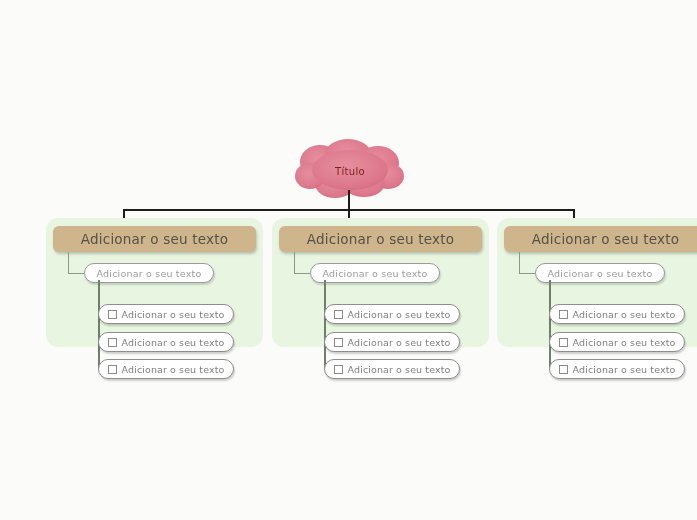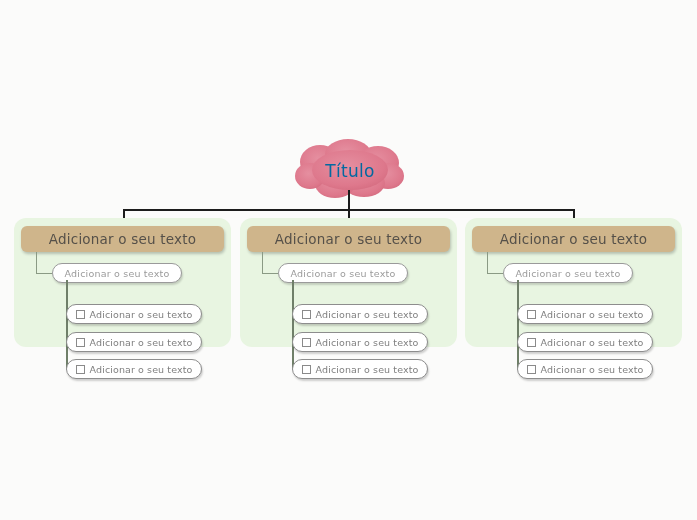--- a/index.html
+++ b/index.html
@@ -36,22 +36,22 @@
   }
   .cloud-label {
     position: absolute;
     left: 0;
     top: 0;
     width: 120px;
     height: 60px;
     display: flex;
     align-items: center;
     justify-content: center;
-    font-size: 17px;
-    color: #0369a1;
+    font-size: 10px;
+    color: #7f1d1d;
     letter-spacing: .3px;
     padding-top: 6px;
     box-sizing: border-box;
   }
 
   
   .trunk {
     position: absolute;
     background: #1c1c1c;
   }
@@ -61,20 +61,21 @@
   .trunk-v-c    { left: 348px; top: 209px;  width: 2px;  height: 22px; }
   .trunk-v-r    { left: 573px; top: 209px;  width: 2px;  height: 22px; }
 
   
   .panel {
     position: absolute;
     top: 218px;
     height: 129px;
     background: #e8f5e1;
     border-radius: 12px;
+    margin-left: 32px;
   }
   .panel-1 { left: 14px;  width: 217px; }
   .panel-2 { left: 240px; width: 217px; }
   .panel-3 { left: 465px; width: 217px; }
 
   
   .branch-header {
     position: absolute;
     left: 7px;
     top: 8px;

